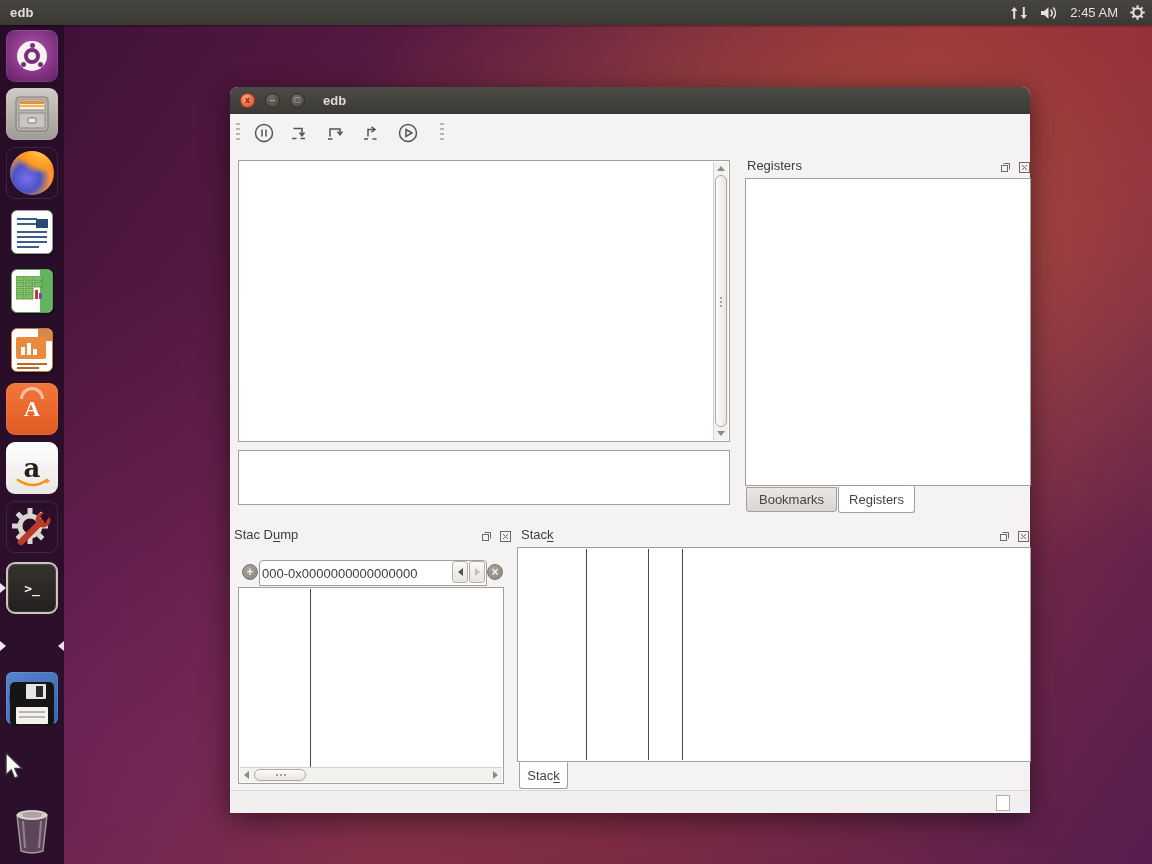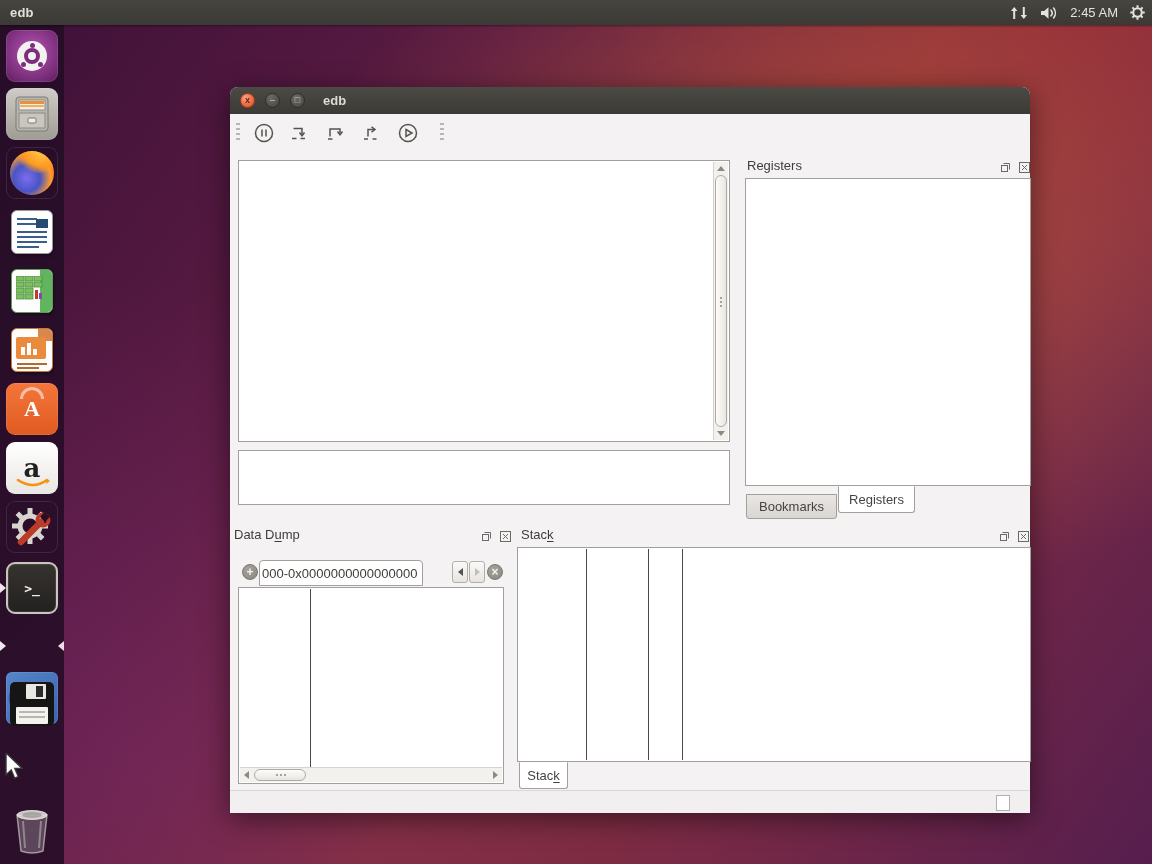--- a/index.html
+++ b/index.html
@@ -114,21 +114,21 @@
     background:#a5a29c; box-shadow:-4px 0 0 #a5a29c, 4px 0 0 #a5a29c; }
   .harrow { position:absolute; top:3px; width:0; height:0; border-top:4px solid transparent; border-bottom:4px solid transparent; }
   .harrow.left { left:4px; border-right:5px solid #8d8a84; }
   .harrow.right { right:4px; border-left:5px solid #8d8a84; }
 
   
   .btab { position:absolute; height:27px; font-size:13px; color:#454440;
     display:flex; align-items:center; justify-content:center;
     border:1px solid #a39f9a; border-radius:0 0 3px 3px; }
   .btab.active { background:#fff; border-top:1px solid #fff; z-index:5; }
-  .btab.inactive { background: linear-gradient(#e9e6e3,#d9d6d2); height:25px; margin-top:8px; }
+  .btab.inactive { background: linear-gradient(#e9e6e3,#d9d6d2); height:25px; margin-top:1px; }
 
   .ttab { position:absolute; height:26px; background:#fff; border:1px solid #a39f9a;
     border-radius:4px 4px 0 0; font-size:13px; color:#3e3d39;
     display:flex; align-items:center; overflow:hidden; padding-left:2px; white-space:nowrap; }
   .roundbtn { width:16px; height:16px; border-radius:50%;
     background: radial-gradient(circle at 35% 30%, #a5a29c, #8b8882); border:1px solid #7a776f;
     color:#f5f3ef; font-size:12px; font-weight:bold; line-height:14px; text-align:center;
     display:flex; align-items:center; justify-content:center; }
   .scrollarrow-btn { position:absolute; width:16px; height:22px; background:linear-gradient(#fbfaf9,#e7e4e0);
     border:1px solid #b2afa9; border-radius:3px; display:flex; align-items:center; justify-content:center; }
@@ -412,21 +412,21 @@
   </div>
   <div class="pane" style="left:515px; top:91px; width:286px; height:308px"></div>
   <div class="btab inactive" style="left:516px; top:399px; width:91px">
     <span>Bookmarks</span>
   </div>
   <div class="btab active" style="left:608px; top:399px; width:77px">
     <span>Registers</span>
   </div>
 
   <div class="dock-title" style="left:4px; top:440px">
-    <span>Data D</span><span class="mn">u</span><span>mp</span>
+    <span>Stac D</span><span class="mn">u</span><span>mp</span>
   </div>
   <div class="dock-btns" style="left:249px; top:442px">
     <div class="dock-btn">
       <svg width="13" height="13" viewBox="0 0 13 13">
           <g stroke="#6d6a66" fill="none">
             <path d="M4.5 2.5h6v6"></path>
             <rect x="2.5" y="4.5" width="6" height="6"></rect>
           </g>
         </svg>
     </div>
@@ -436,21 +436,21 @@
             <rect x="1.5" y="1.5" width="10" height="10"></rect>
             <path d="M4 4l5 5M9 4l-5 5"></path>
           </g>
         </svg>
     </div>
   </div>
 
   <div class="roundbtn" style="position:absolute; left:12px; top:477px">
     <span>+</span>
   </div>
-  <div class="ttab" style="left:29px; top:473px; width:164px">
+  <div class="ttab" style="left:29px; top:473px; width:228px">
     <span>000-0x0000000000000000</span>
   </div>
   <div class="scrollarrow-btn" style="left:222px; top:474px">
     <span style="width:0;height:0;border-top:4px solid transparent;border-bottom:4px solid transparent;border-right:5px solid #55534e"></span>
   </div>
   <div class="scrollarrow-btn" style="left:239px; top:474px">
     <span style="width:0;height:0;border-top:4px solid transparent;border-bottom:4px solid transparent;border-left:5px solid #c3c0ba"></span>
   </div>
   <div class="roundbtn" style="position:absolute; left:257px; top:477px">
     <span>×</span>

